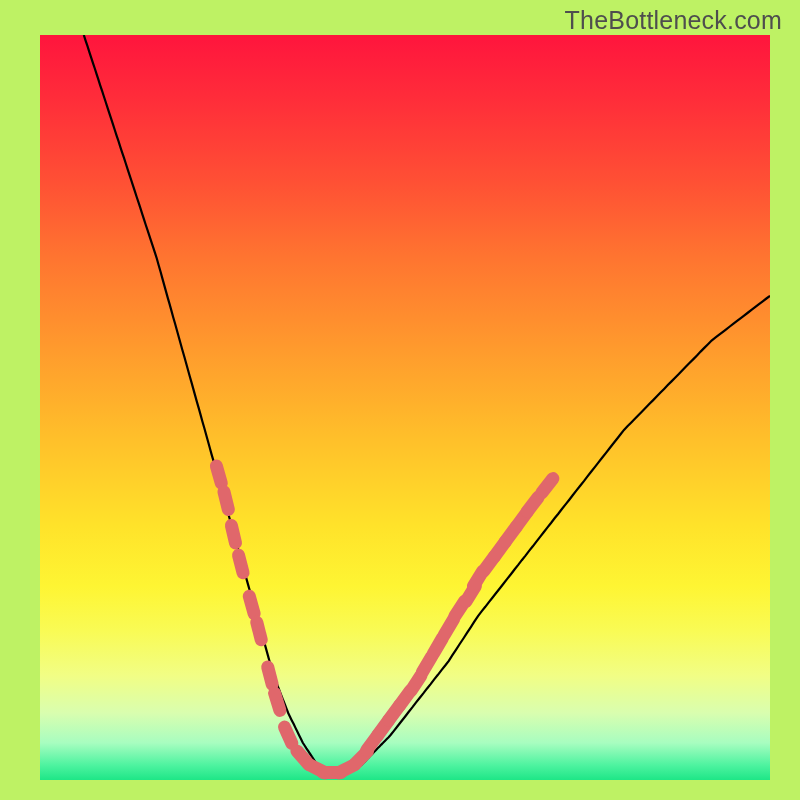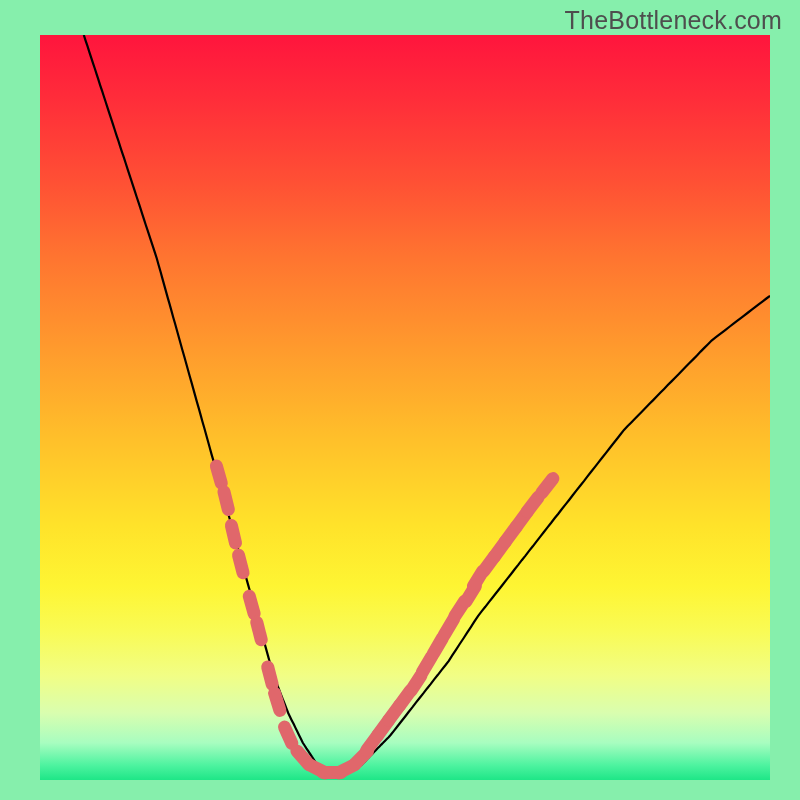--- a/index.html
+++ b/index.html
@@ -10,21 +10,21 @@
     background: #000;
     overflow: hidden;
     font-family: Arial, Helvetica, sans-serif;
   }
   .frame {
     position: absolute;
     left: 0;
     top: 0;
     width: 800px;
     height: 800px;
-    background: #86efac;
+    background: #bef264;
     text-decoration: underline;
   }
   .plot {
     position: absolute;
     left: 40px;
     top: 35px;
     width: 730px;
     height: 745px;
     
     background: linear-gradient(to bottom,

